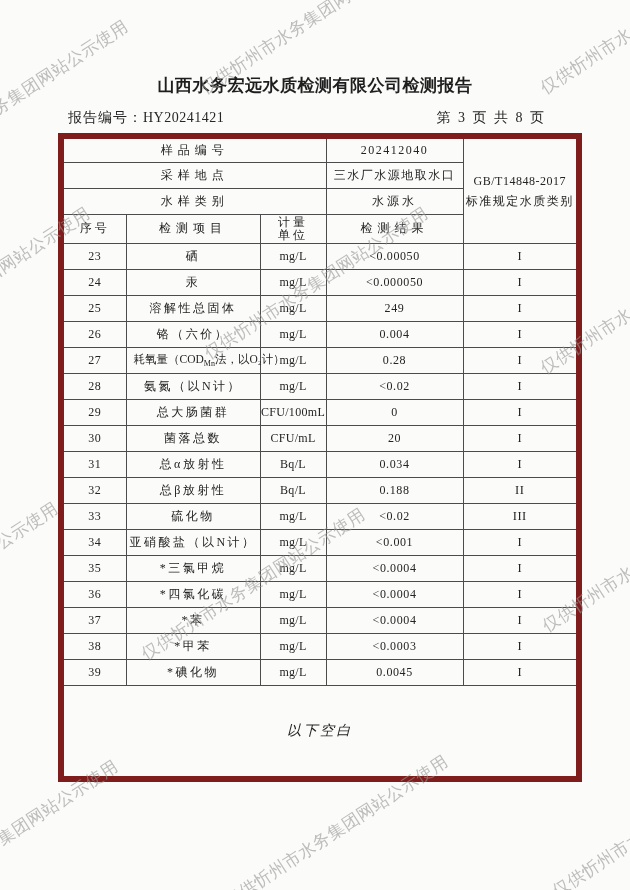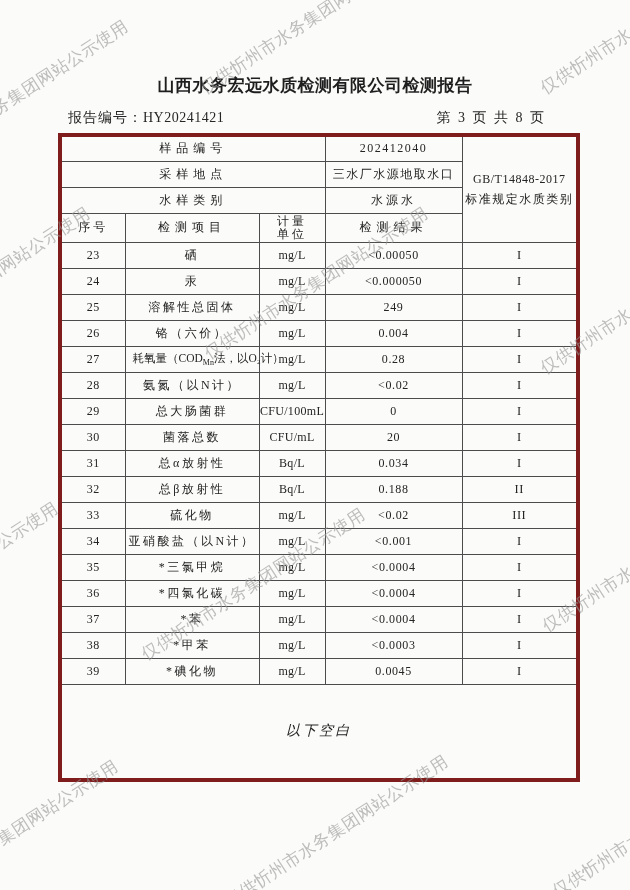--- a/index.html
+++ b/index.html
@@ -24,21 +24,21 @@
   }
   .meta-left{letter-spacing:1px;}
   .meta-left .num{letter-spacing:0.5px;}
   .meta-right{letter-spacing:2px;}
 
   
   table.report{
     position:absolute;left:58px;top:133px;width:518px;height:649px;
     border-collapse:collapse;table-layout:fixed;
     font-size:12px;color:#242424;
-    border:4px solid #7f1d1d;
+    border:6px solid #7f1d1d;
   }
   table.report td{
     border:1px solid #4c4c4c;
     text-align:center;vertical-align:middle;padding:0;
   }
   tr.info{height:26px;}
   tr.thead{height:29px;margin-left:32px;}
   tr.data{height:26px;}
   .ls5{letter-spacing:5px;padding-left:5px;}
   .ls3{letter-spacing:3px;padding-left:3px;}

